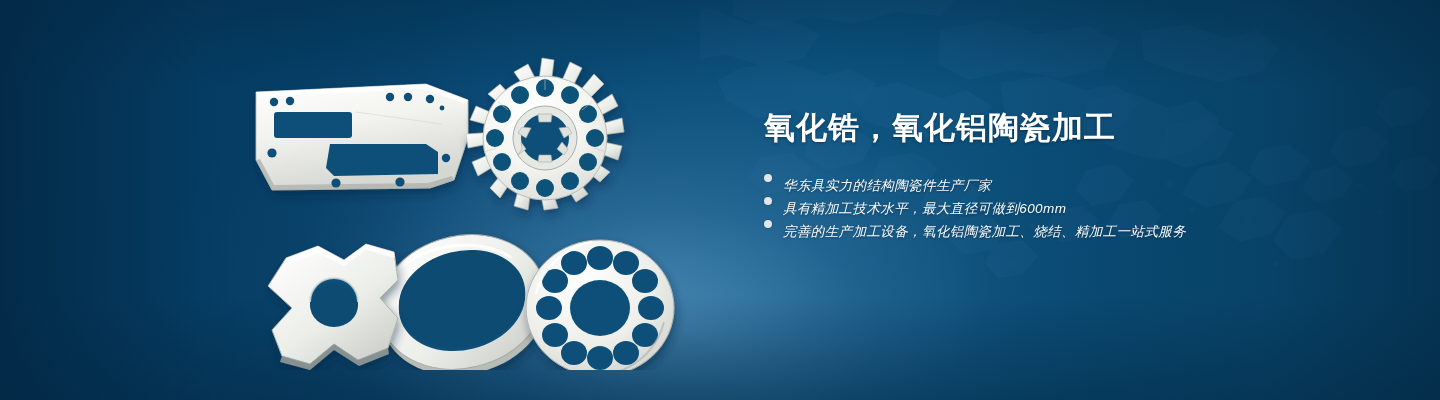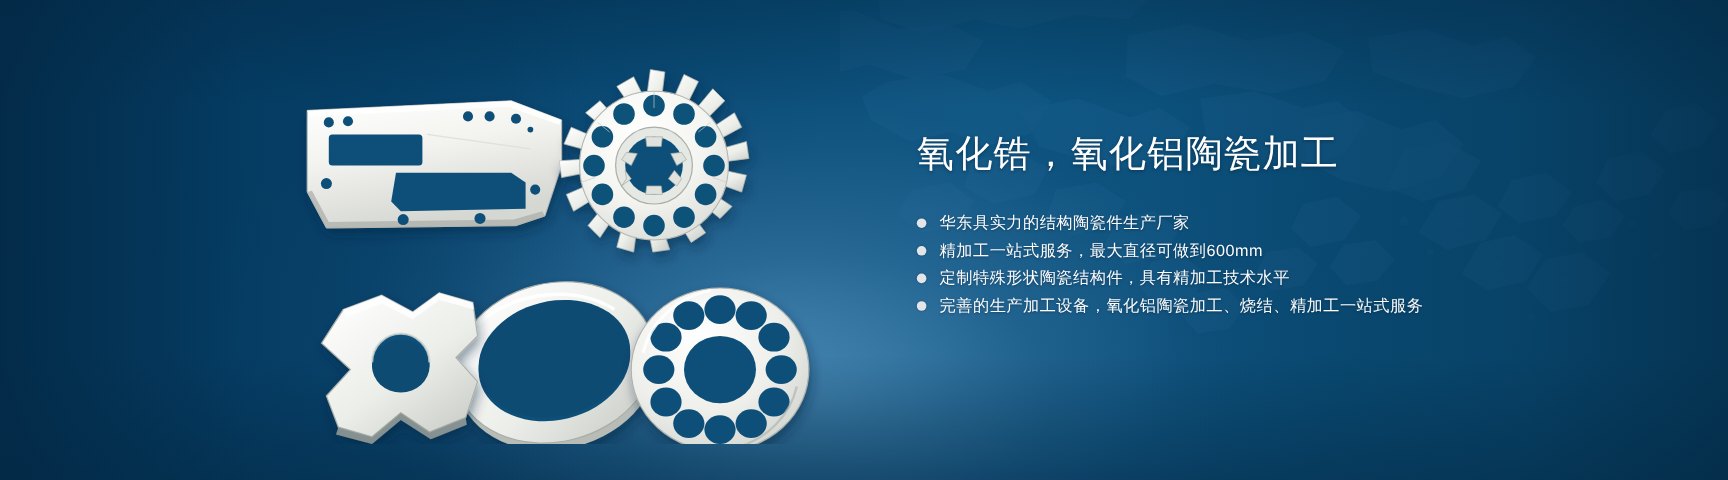--- a/index.html
+++ b/index.html
@@ -68,33 +68,34 @@
   .copy {
     position: absolute;
     left: 764px; top: 108px;
     width: 560px;
   }
   .headline {
     font-size: 31px;
     line-height: 40px;
     letter-spacing: 1px;
     color: #ffffff;
-    font-weight: 400;
+    font-weight: 700;
     white-space: nowrap;
     text-shadow: 0 1px 3px rgba(0,20,40,0.45);
   }
   .bullets {
     list-style: none;
     margin-top: 26px;
   }
   .bullet {
     display: flex;
-    align-items: center;
+    align-items: flex-start;
     height: 23px;
     white-space: nowrap;
+    font-style: italic;
   }
   .dot {
     flex: 0 0 auto;
     width: 8px; height: 8px;
     border-radius: 50%;
     background: #e2e6e9;
     margin-right: 11px;
     box-shadow: 0 0 2px rgba(0,0,0,0.3);
   }
   .bullet-text {
@@ -319,27 +320,23 @@
 
     <ul class="bullets">
 
       <li class="bullet">
         <span class="dot"></span>
         <span class="bullet-text">华东具实力的结构陶瓷件生产厂家</span>
       </li>
 
       <li class="bullet">
         <span class="dot"></span>
-        <span class="bullet-text">精加工一站式服务，最大直径可做到600mm</span>
+        <span class="bullet-text">具有精加工技术水平，最大直径可做到600mm</span>
       </li>
 
-      <li class="bullet">
-        <span class="dot"></span>
-        <span class="bullet-text">定制特殊形状陶瓷结构件，具有精加工技术水平</span>
-      </li>
 
       <li class="bullet">
         <span class="dot"></span>
         <span class="bullet-text">完善的生产加工设备，氧化铝陶瓷加工、烧结、精加工一站式服务</span>
       </li>
 
     </ul>
   </div>
 
 </div>

